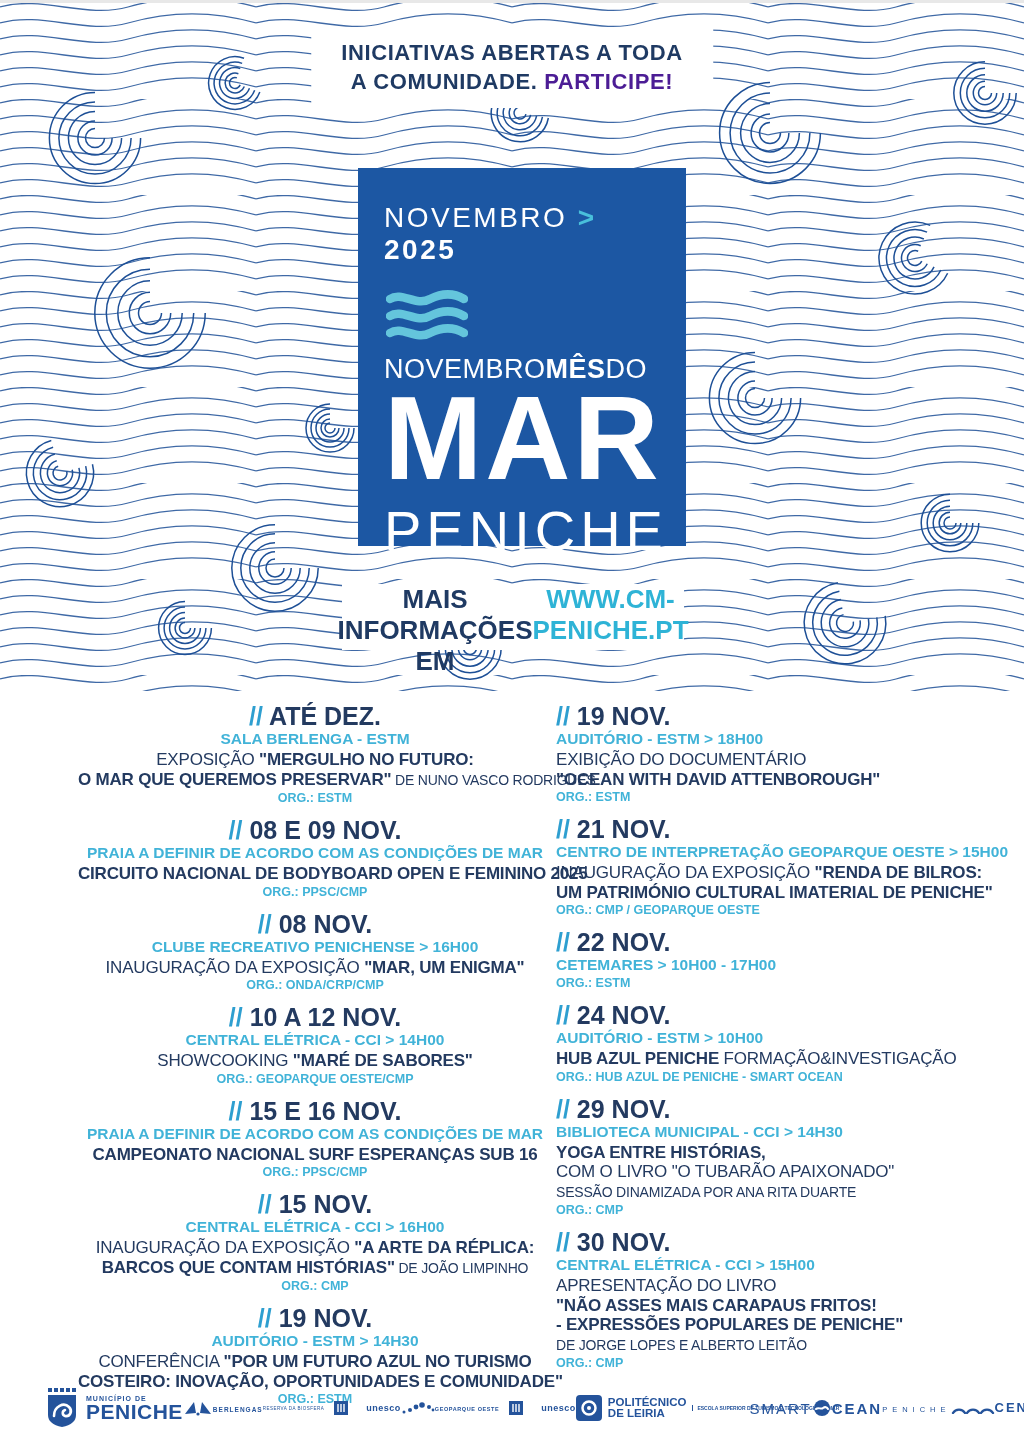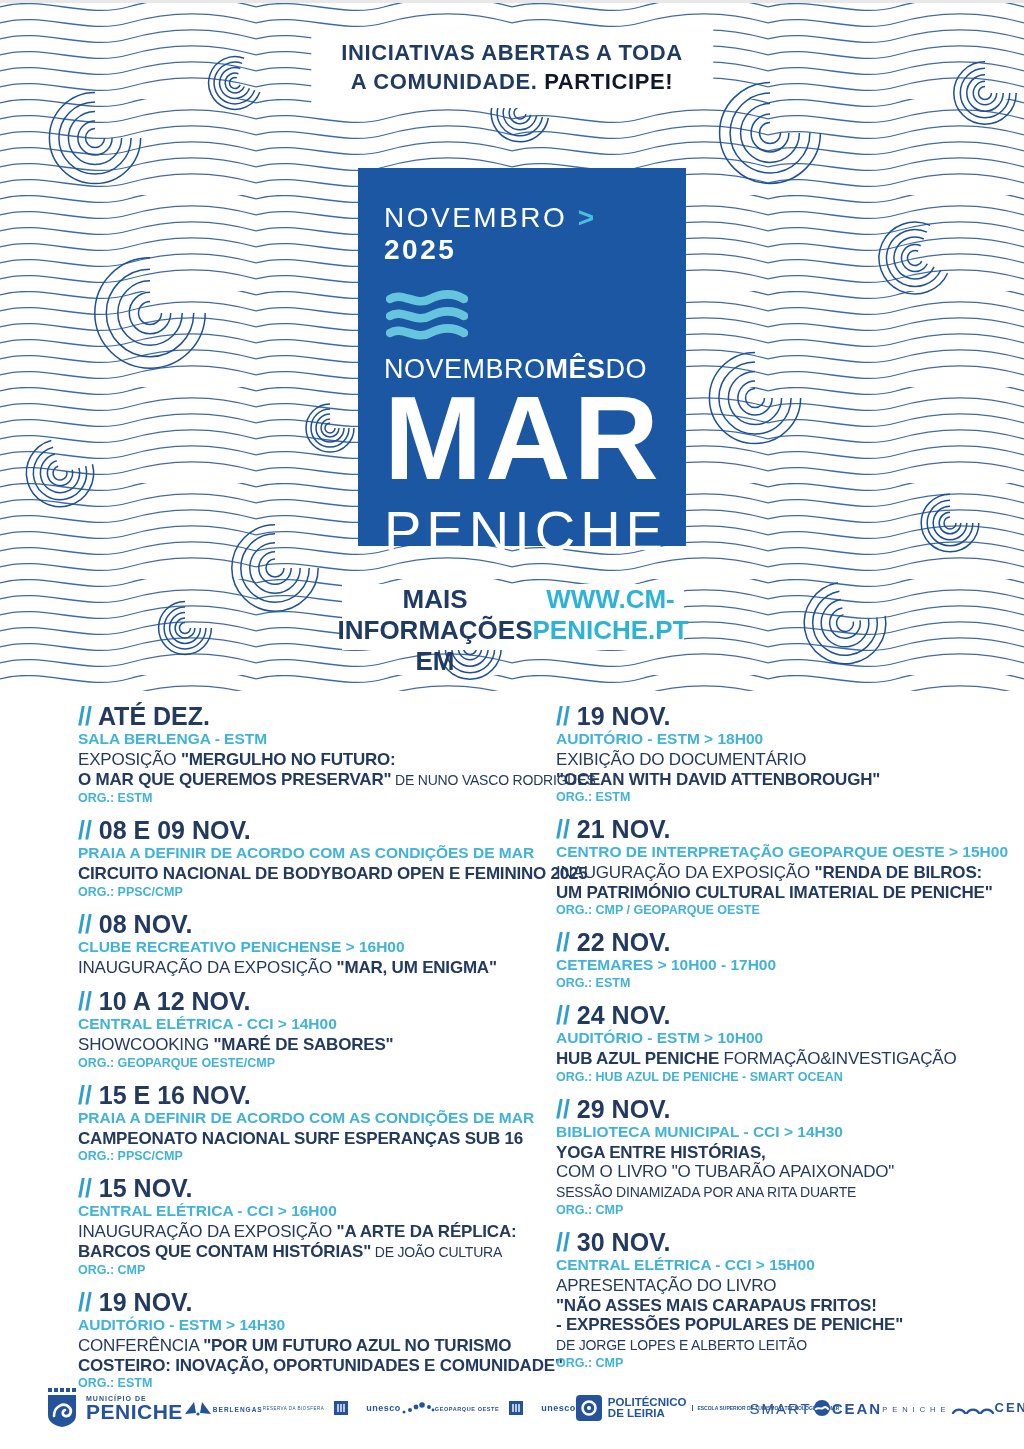--- a/index.html
+++ b/index.html
@@ -11,21 +11,21 @@
   }
   
   .wave-bg{position:absolute;top:0;left:0;width:1024px;height:688px;}
   
   .banner{
     position:absolute;top:26px;left:50%;transform:translateX(-50%);
     background:#ffffff;padding:10px 30px 12px;text-align:center;
     font-size:22px;font-weight:700;letter-spacing:.6px;line-height:1.3;color:#1f3a63;
     white-space:nowrap;
   }
-  .banner .cy{color:#0f172a;}
+  .banner .cy{color:#4c1d95;}
   
   .hero{
     position:absolute;left:358px;top:165px;width:328px;height:378px;
     background:#1c57a3;color:#fff;box-sizing:border-box;
     padding:34px 18px 0 26px;
   }
   .hero-month{font-size:28px;font-weight:400;letter-spacing:2.5px;line-height:32px;}
   .hero-month .arrow{color:#49c0db;font-weight:700;}
   .hero-month .yr{font-weight:800;}
   .hero-waves{display:block;margin:24px 0 14px 2px;}
@@ -36,21 +36,21 @@
   
   .info{
     position:absolute;left:342px;top:581px;width:342px;height:66px;
     background:#ffffff;text-align:center;display:flex;flex-direction:row;justify-content:center;
     font-size:26px;font-weight:600;line-height:31px;
   }
   .info .l1{color:#1f3a63;}
   .info .l2{color:#2eb3d6;}
   
   .col{position:absolute;top:700px;}
-  .col.left{left:78px;width:474px;}
+  .col.left{left:78px;width:474px;text-align:center;}
   .col.right{left:556px;width:462px;}
   .event{margin-bottom:11px;}
   .ev-date{font-size:25px;line-height:27px;font-weight:700;color:#233a60;white-space:nowrap;}
   .ev-date .sl{color:#2e9fd0;}
   .ev-venue{font-size:15.5px;line-height:18px;font-weight:600;color:#41b3d8;white-space:nowrap;margin-bottom:2px;}
   .dline{font-size:17px;line-height:19.5px;font-weight:500;color:#233a60;white-space:nowrap;letter-spacing:-.2px;}
   .dline .b{font-weight:800;}
   .dline .sm{font-size:14px;font-weight:400;}
   .ev-org{font-size:12.5px;line-height:15px;font-weight:600;color:#41b3d8;white-space:nowrap;margin-top:1px;}
   
@@ -170,20 +170,21 @@
           <div class="dline"><span class="b ">CIRCUITO NACIONAL DE BODYBOARD OPEN E FEMININO 2025</span></div>
         </div>
         <div class="ev-org">ORG.: PPSC/CMP</div>
       </div>
       <div class="event">
         <div class="ev-date"><span class="sl">// </span><span>08 NOV.</span></div>
         <div class="ev-venue">CLUBE RECREATIVO PENICHENSE &gt; 16H00</div>
         <div class="ev-desc">
           <div class="dline"><span>INAUGURAÇÃO DA EXPOSIÇÃO </span><span class="b ">"MAR, UM ENIGMA"</span></div>
         </div>
+        <div class="ev-org">ORG.: ONDA/CRP/CMP</div>
       </div>
       <div class="event">
         <div class="ev-date"><span class="sl">// </span><span>10 A 12 NOV.</span></div>
         <div class="ev-venue">CENTRAL ELÉTRICA - CCI &gt; 14H00</div>
         <div class="ev-desc">
           <div class="dline"><span>SHOWCOOKING </span><span class="b ">"MARÉ DE SABORES"</span></div>
         </div>
         <div class="ev-org">ORG.: GEOPARQUE OESTE/CMP</div>
       </div>
       <div class="event">
@@ -192,21 +193,21 @@
         <div class="ev-desc">
           <div class="dline"><span class="b ">CAMPEONATO NACIONAL SURF ESPERANÇAS SUB 16</span></div>
         </div>
         <div class="ev-org">ORG.: PPSC/CMP</div>
       </div>
       <div class="event">
         <div class="ev-date"><span class="sl">// </span><span>15 NOV.</span></div>
         <div class="ev-venue">CENTRAL ELÉTRICA - CCI &gt; 16H00</div>
         <div class="ev-desc">
           <div class="dline"><span>INAUGURAÇÃO DA EXPOSIÇÃO </span><span class="b ">"A ARTE DA RÉPLICA:</span></div>
-          <div class="dline"><span class="b ">BARCOS QUE CONTAM HISTÓRIAS"</span><span class="sm"> DE JOÃO CULTURA</span></div>
+          <div class="dline"><span class="b ">BARCOS QUE CONTAM HISTÓRIAS"</span><span class="sm"> DE JOÃO LIMPINHO</span></div>
         </div>
         <div class="ev-org">ORG.: CMP</div>
       </div>
       <div class="event">
         <div class="ev-date"><span class="sl">// </span><span>19 NOV.</span></div>
         <div class="ev-venue">AUDITÓRIO - ESTM &gt; 14H30</div>
         <div class="ev-desc">
           <div class="dline"><span>CONFERÊNCIA </span><span class="b ">"POR UM FUTURO AZUL NO TURISMO</span></div>
           <div class="dline"><span class="b ">COSTEIRO: INOVAÇÃO, OPORTUNIDADES E COMUNIDADE"</span></div>
         </div>

